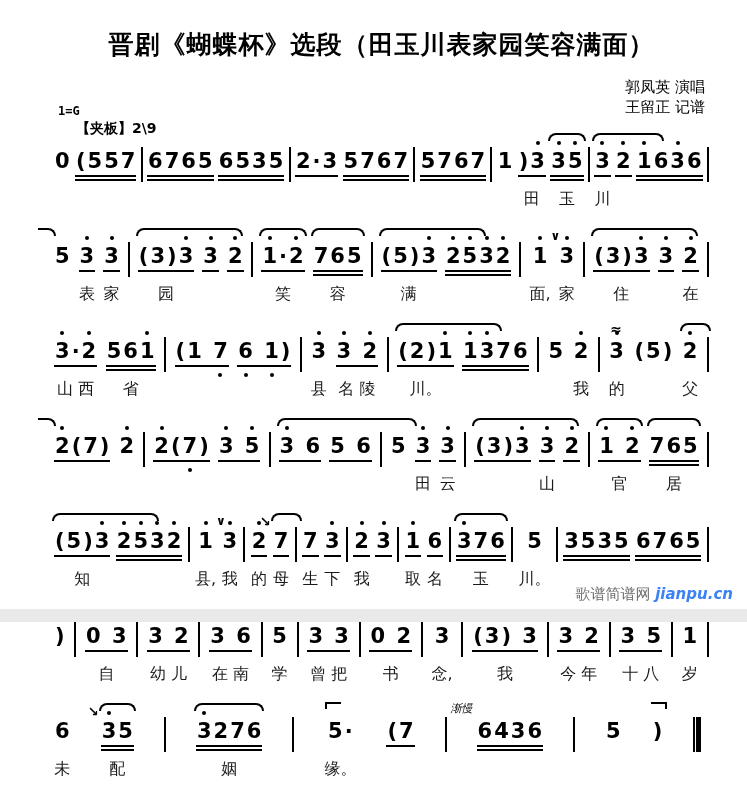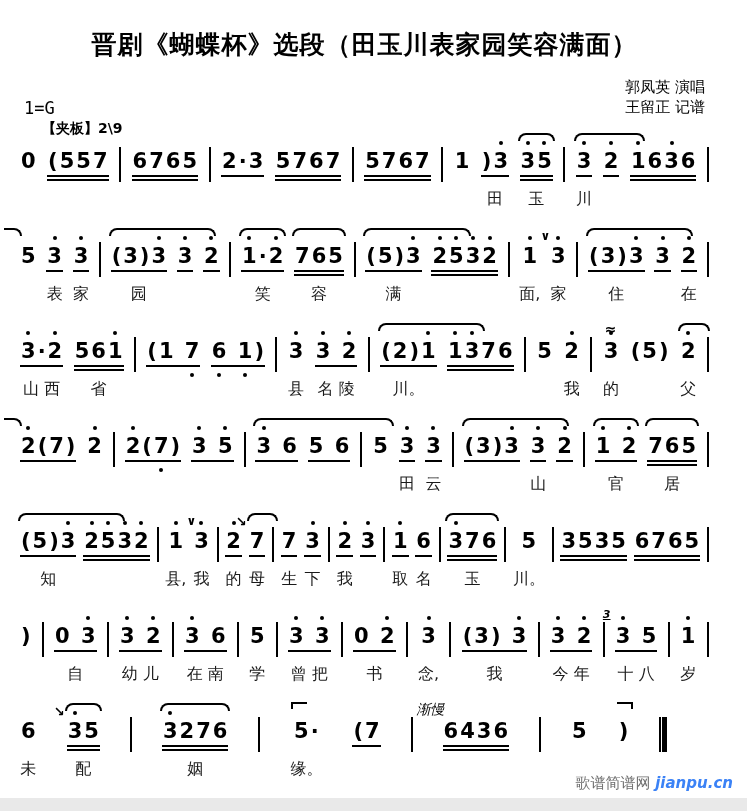--- a/index.html
+++ b/index.html
@@ -1,23 +1,23 @@
 <!DOCTYPE html>
 <html><head>
 <meta charset="utf-8">
 <style>
   * { margin:0; padding:0; box-sizing:border-box; }
   html,body { width:747px; height:811px; }
   body { background:#ffffff; font-family:"DejaVu Sans", sans-serif; color:#000; overflow:hidden; position:relative; }
-  .sheet { width:747px; height:811px; padding:20px 36px 0 18px; position:relative; }
+  .sheet { width:747px; height:622px; padding:20px 36px 0 52px; position:relative; }
 
   .title { text-align:center; font-size:25px; font-weight:bold; letter-spacing:1px; margin-top:8px; margin-bottom:16px; font-family:"DejaVu Sans", sans-serif; }
 
   .meta-row { display:flex; justify-content:space-between; align-items:flex-end; padding:0 6px; }
-  .key-sig { font-size:17px; font-weight:normal; font-family:"DejaVu Sans Mono", monospace; }
+  .key-sig { font-size:12px; font-weight:bold; font-family:"DejaVu Sans Mono", monospace; }
   .credits { text-align:left; font-size:15px; line-height:1.35; }
 
   .tempo { font-size:14px; font-weight:bold; margin:2px 0 10px 24px; }
 
   
   .score-body { }
   .score-line { display:flex; justify-content:space-between; align-items:flex-start; margin-bottom:27px; min-height:68px; padding:0 2px; }
   .score-line:last-child { justify-content:flex-start; gap:30px; }
 
   .note { display:flex; flex-direction:column; align-items:center; }
@@ -38,21 +38,21 @@
   .s4 { width:430%; }
 
   .orn { position:absolute; font-weight:normal; }
   .orn-breath { top:-20px; right:-12px; font-size:12px; font-weight:bold; }
   .orn-tr { top:-22px; left:2px; font-size:14px; font-weight:bold; letter-spacing:-2px; }
   .orn-arrow { top:-19px; left:-13px; font-size:13px; font-weight:bold; }
   .orn-grace { top:-21px; left:-12px; font-size:11px; font-weight:bold; text-decoration:underline; }
   .orn-tiein { top:-15px; left:-16px; width:18px; height:8px; border-top:2px solid #000; border-right:2px solid #000; border-radius:0 9px 0 0; }
   .orn-lb { top:-16px; left:-2px; width:16px; height:7px; border-top:2px solid #000; border-left:2px solid #000; }
   .orn-rb { top:-16px; right:-4px; width:16px; height:7px; border-top:2px solid #000; border-right:2px solid #000; }
-  .orn-slow { top:-22px; left:-26px; font-size:14px; white-space:nowrap;font-style:italic; }
+  .orn-slow { top:-22px; left:-26px; font-size:11px; white-space:nowrap;font-style:italic; }
 
   .lyr { margin-top:15px; min-height:22px; font-size:16px; color:#1a1a1a; white-space:nowrap; }
 
   .bar { flex:none; width:2px; height:35px; background:#000; margin-top:-1px; }
   .endbar { flex:none; width:8px; height:35px; border-left:2px solid #000; border-right:5px solid #000; margin-top:-1px; }
 
   
   .footer-strip { position:absolute; left:0; bottom:0; width:747px; height:13px; background:#e9e9e9; }
   .watermark { position:absolute; right:14px; bottom:18px; font-size:15px; color:#6e6e6e; }
   .watermark .site-url { font-weight:bold; font-style:italic; }
@@ -82,20 +82,24 @@
         </span>
         <span class="note">
           <span class="txt"><span class="ch">(</span><span class="ch">5</span><span class="ch">5</span><span class="ch">7</span><i class="ul ul0"></i><i class="ul ul1"></i></span>
           <span class="lyr">&nbsp;</span>
         </span>
         <span class="bar"></span>
         <span class="note">
           <span class="txt"><span class="ch">6</span><span class="ch">7</span><span class="ch">6</span><span class="ch">5</span><i class="ul ul0"></i><i class="ul ul1"></i></span>
           <span class="lyr">&nbsp;</span>
         </span>
+        <span class="note">
+          <span class="txt"><span class="ch">6</span><span class="ch">5</span><span class="ch">3</span><span class="ch">5</span><i class="ul ul0"></i><i class="ul ul1"></i></span>
+          <span class="lyr">&nbsp;</span>
+        </span>
         <span class="bar"></span>
         <span class="note">
           <span class="txt"><span class="ch">2</span><span class="ch">·</span><span class="ch">3</span><i class="ul ul0"></i></span>
           <span class="lyr">&nbsp;</span>
         </span>
         <span class="note">
           <span class="txt"><span class="ch">5</span><span class="ch">7</span><span class="ch">6</span><span class="ch">7</span><i class="ul ul0"></i><i class="ul ul1"></i></span>
           <span class="lyr">&nbsp;</span>
         </span>
         <span class="bar"></span>

